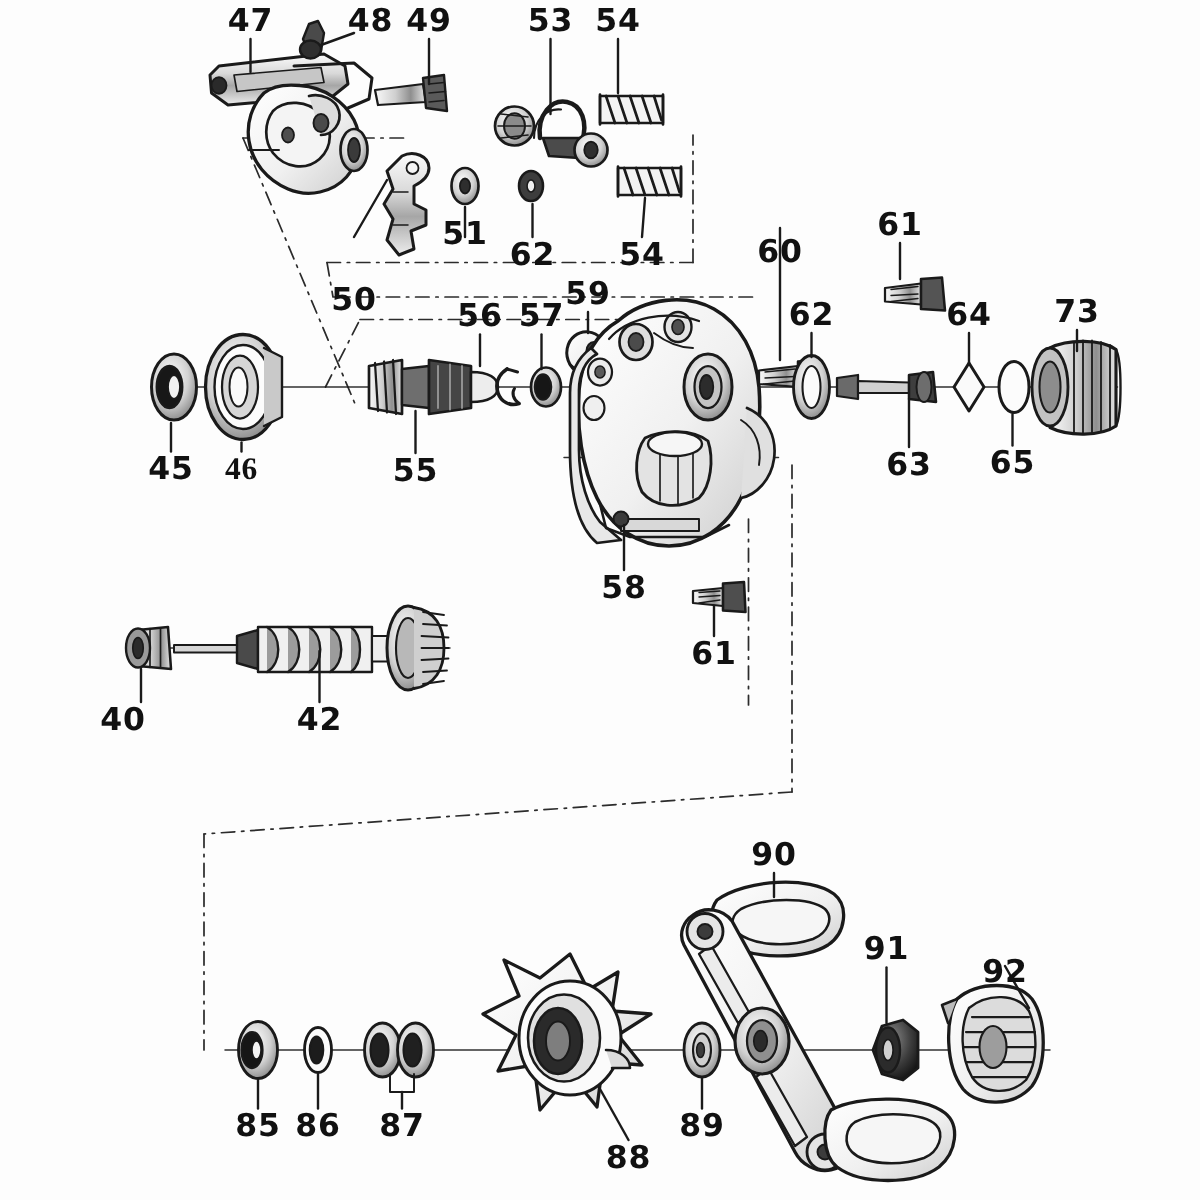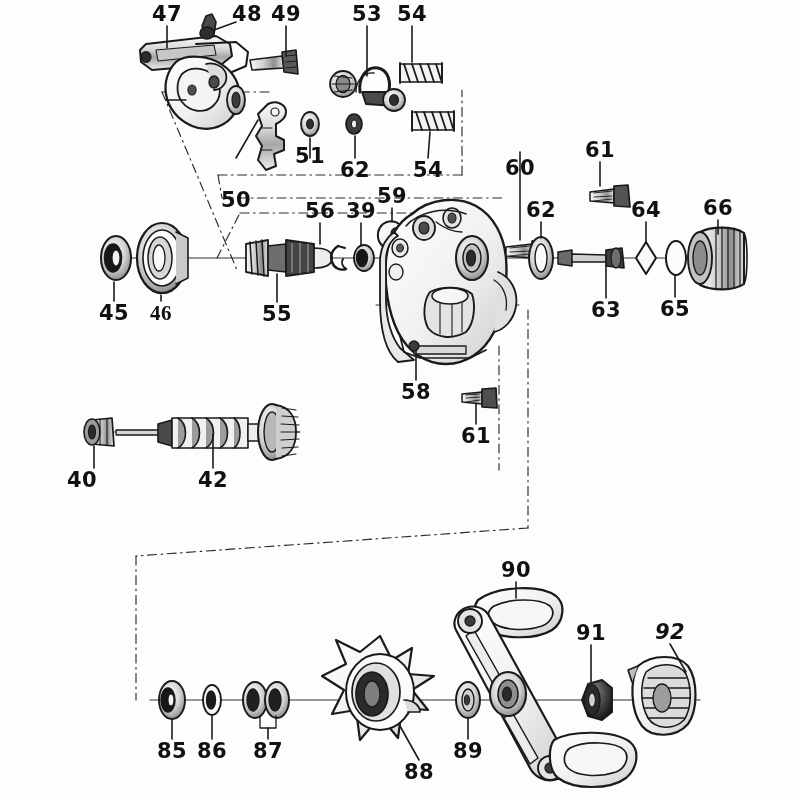--- a/index.html
+++ b/index.html
@@ -475,35 +475,35 @@
   <div class="lbl" style="left:367px; top:14px;">53</div>
   <div class="lbl" style="left:412px; top:14px;">54</div>
   <div class="lbl" style="left:236px; top:158px;margin-top:42px;">50</div>
   <div class="lbl" style="left:310px; top:156px;">51</div>
   <div class="lbl" style="left:355px; top:170px;">62</div>
   <div class="lbl" style="left:428px; top:170px;">54</div>
   <div class="lbl" style="left:520px; top:140px;margin-top:28px;">60</div>
   <div class="lbl" style="left:600px; top:150px;">61</div>
   <div class="lbl" style="left:541px; top:210px;">62</div>
   <div class="lbl" style="left:646px; top:210px;">64</div>
-  <div class="lbl" style="left:718px; top:208px;">66</div>
+  <div class="lbl" style="left:718px; top:208px;">73</div>
   <div class="lbl" style="left:606px; top:310px;">63</div>
   <div class="lbl" style="left:675px; top:309px;">65</div>
   <div class="lbl" style="left:114px; top:313px;">45</div>
   <div class="lbl" style="left:161px; top:313px;font-family:Liberation Serif, serif;">46</div>
   <div class="lbl" style="left:277px; top:314px;">55</div>
   <div class="lbl" style="left:320px; top:211px;">56</div>
-  <div class="lbl" style="left:361px; top:211px;">39</div>
+  <div class="lbl" style="left:361px; top:211px;">57</div>
   <div class="lbl" style="left:392px; top:196px;text-align:center;">59</div>
   <div class="lbl" style="left:416px; top:392px;">58</div>
   <div class="lbl" style="left:476px; top:436px;">61</div>
   <div class="lbl" style="left:82px;  top:480px;">40</div>
   <div class="lbl" style="left:213px; top:480px;">42</div>
   <div class="lbl" style="left:516px; top:570px;">90</div>
   <div class="lbl" style="left:591px; top:633px;">91</div>
-  <div class="lbl" style="left:670px; top:632px;font-style:italic;">92</div>
+  <div class="lbl" style="left:670px; top:648px;">92</div>
   <div class="lbl" style="left:172px; top:751px;">85</div>
   <div class="lbl" style="left:212px; top:751px;">86</div>
   <div class="lbl" style="left:268px; top:751px;">87</div>
   <div class="lbl" style="left:419px; top:772px;">88</div>
   <div class="lbl" style="left:468px; top:751px;">89</div>
 
 </div>
 
 </body></html>

